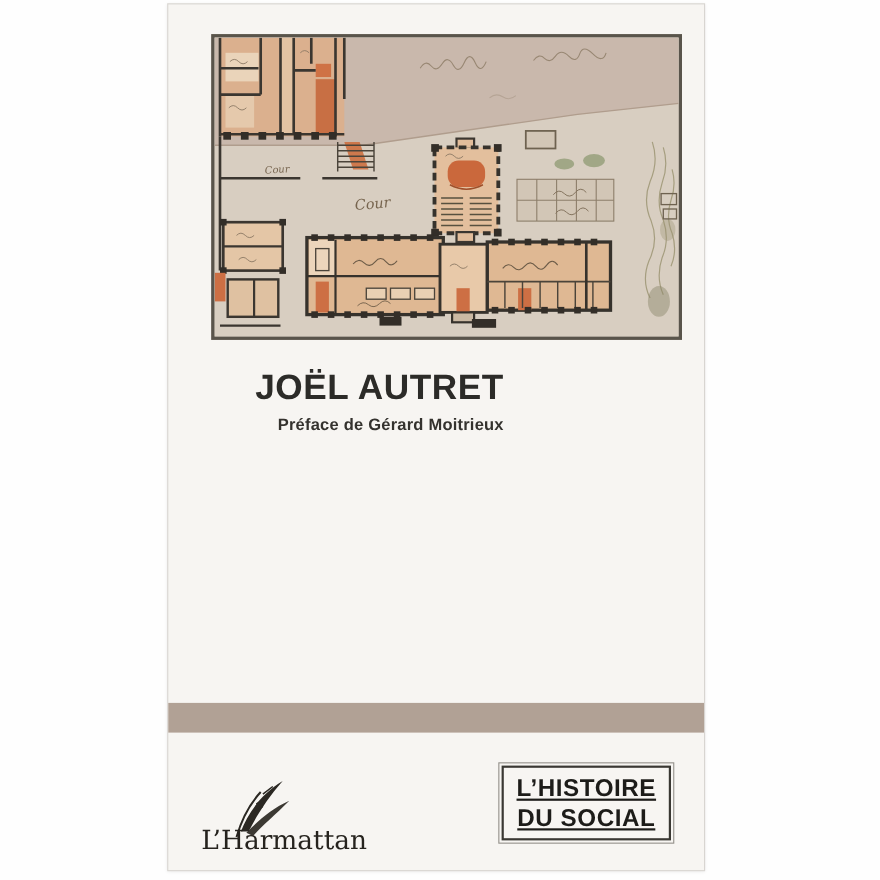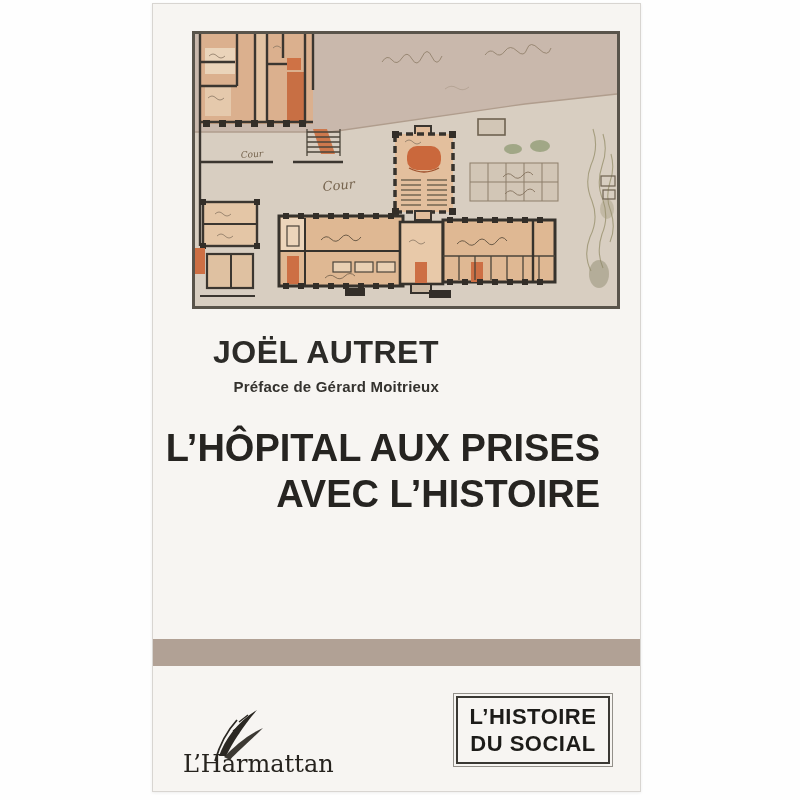--- a/index.html
+++ b/index.html
@@ -15,21 +15,21 @@
     background:#f7f5f2; border:1px solid #d8d5d1; box-sizing:border-box;
     box-shadow:0 1px 3px rgba(0,0,0,0.07);
   }
 
   .plan-frame {
     position:absolute; left:39px; top:27px; width:422px; height:272px;
     border:3px solid #59544b; background:#d8cec1; overflow:hidden;
   }
   .plan-frame svg { display:block; }
 
-  .author-block { position:absolute; left:60px; top:330px; }
+  .author-block { position:absolute; left:79px; top:330px; }
   .author {
     font-size:32px; font-weight:bold; color:#2c2b28;
     letter-spacing:0.5px; line-height:36px; white-space:nowrap;
   }
   .preface {
     margin-top:8px; font-size:15px; font-weight:bold; color:#34322e;
     letter-spacing:0.2px; white-space:nowrap;text-align:right;
   }
 
   .title-block {
@@ -43,21 +43,21 @@
     background:#b1a195;
   }
 
   .publisher { position:absolute; left:26px; top:700px; width:190px; height:82px;text-align:right; }
 
   .collection-box {
     position:absolute; right:30px; top:692px; width:132px;
     padding:5px 9px; text-align:center;
     border:2px solid #3a3833; outline:1px solid #93908a; outline-offset:2px;
     font-weight:bold; font-size:22px; line-height:27px; color:#1d1c19;
-    letter-spacing:0.5px; white-space:nowrap;
+    letter-spacing:0.5px; white-space:nowrap;text-decoration:underline;
   }
 </style>
 </head>
 <body>
 
 <div class="page">
   <div class="cover">
 
     <div class="plan-frame">
       <svg viewBox="0 0 422 272" width="422" height="272">
@@ -282,24 +282,20 @@
           <rect x="408" y="156" width="12" height="9" fill="none" stroke="#6e6250" stroke-width="1.2"></rect>
         </g>
       </svg>
     </div>
 
     <div class="author-block">
       <div class="author">JOËL AUTRET</div>
       <div class="preface">Préface de Gérard Moitrieux</div>
     </div>
 
-    <div class="title-block">
-      <div>L’HÔPITAL AUX PRISES</div>
-      <div>AVEC L’HISTOIRE</div>
-    </div>
 
     <div class="band"></div>
 
     <div class="publisher">
       <svg viewBox="0 0 190 82" width="190" height="82">
         <g fill="#2b2823">
           <path d="M40,52 C46,36 58,18 78,6 C64,22 54,38 47,52 Z"></path>
           <path d="M45,53 C56,42 68,31 84,24 C71,37 58,48 51,56 Z" opacity="0.92"></path>
           <path d="M36,57 C40,43 47,28 58,16" stroke="#2b2823" stroke-width="1.8" fill="none"></path>
           <path d="M60,18 l9,-7 M54,27 l10,-7 M49,36 l11,-7" stroke="#2b2823" stroke-width="1.4"></path>

